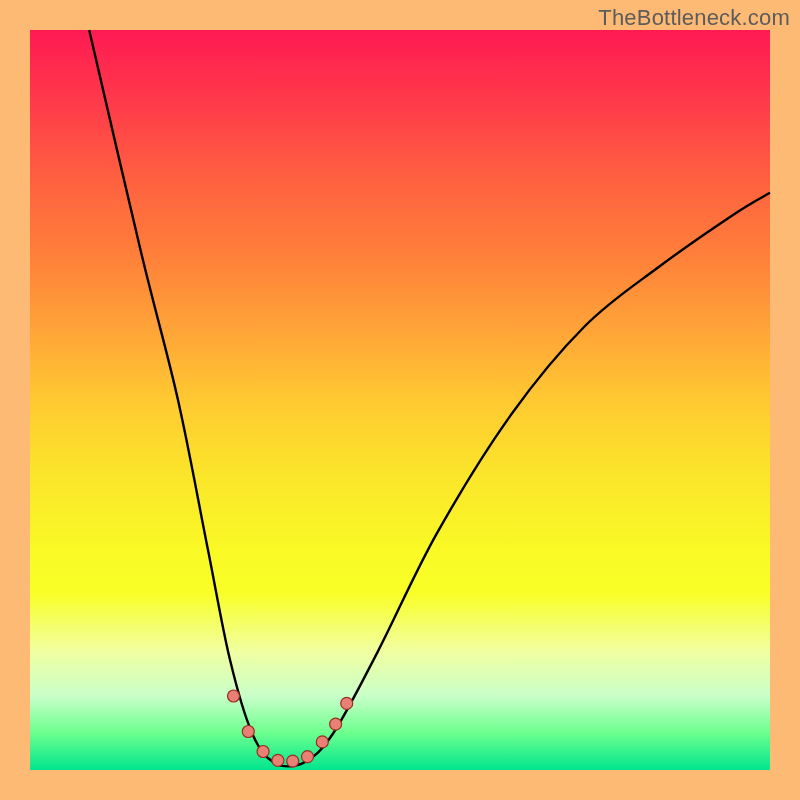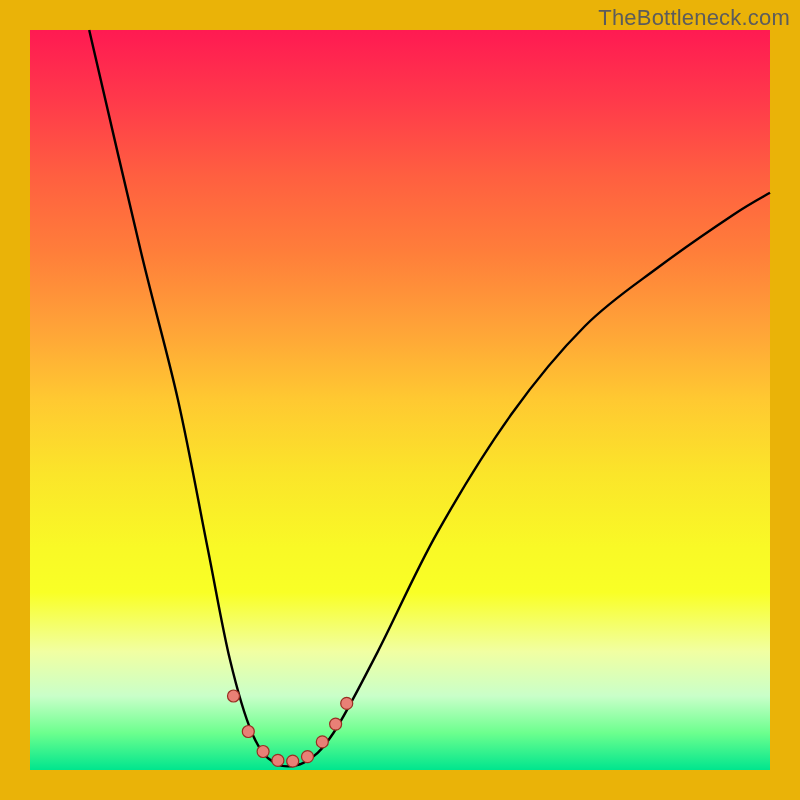--- a/index.html
+++ b/index.html
@@ -8,21 +8,21 @@
     width: 800px;
     height: 800px;
     overflow: hidden;
     background: #000;
     font-family: -apple-system, BlinkMacSystemFont, "Segoe UI", Arial, sans-serif;
   }
   .frame {
     position: relative;
     width: 800px;
     height: 800px;
-    background: #eab308;
+    background: #fdba74;
   }
   .plot-area {
     position: absolute;
     left: 30px;
     top: 30px;
     width: 740px;
     height: 740px;
     background: linear-gradient(to bottom,
       #ff1a52 0%,
       #ff3b4a 10%,

